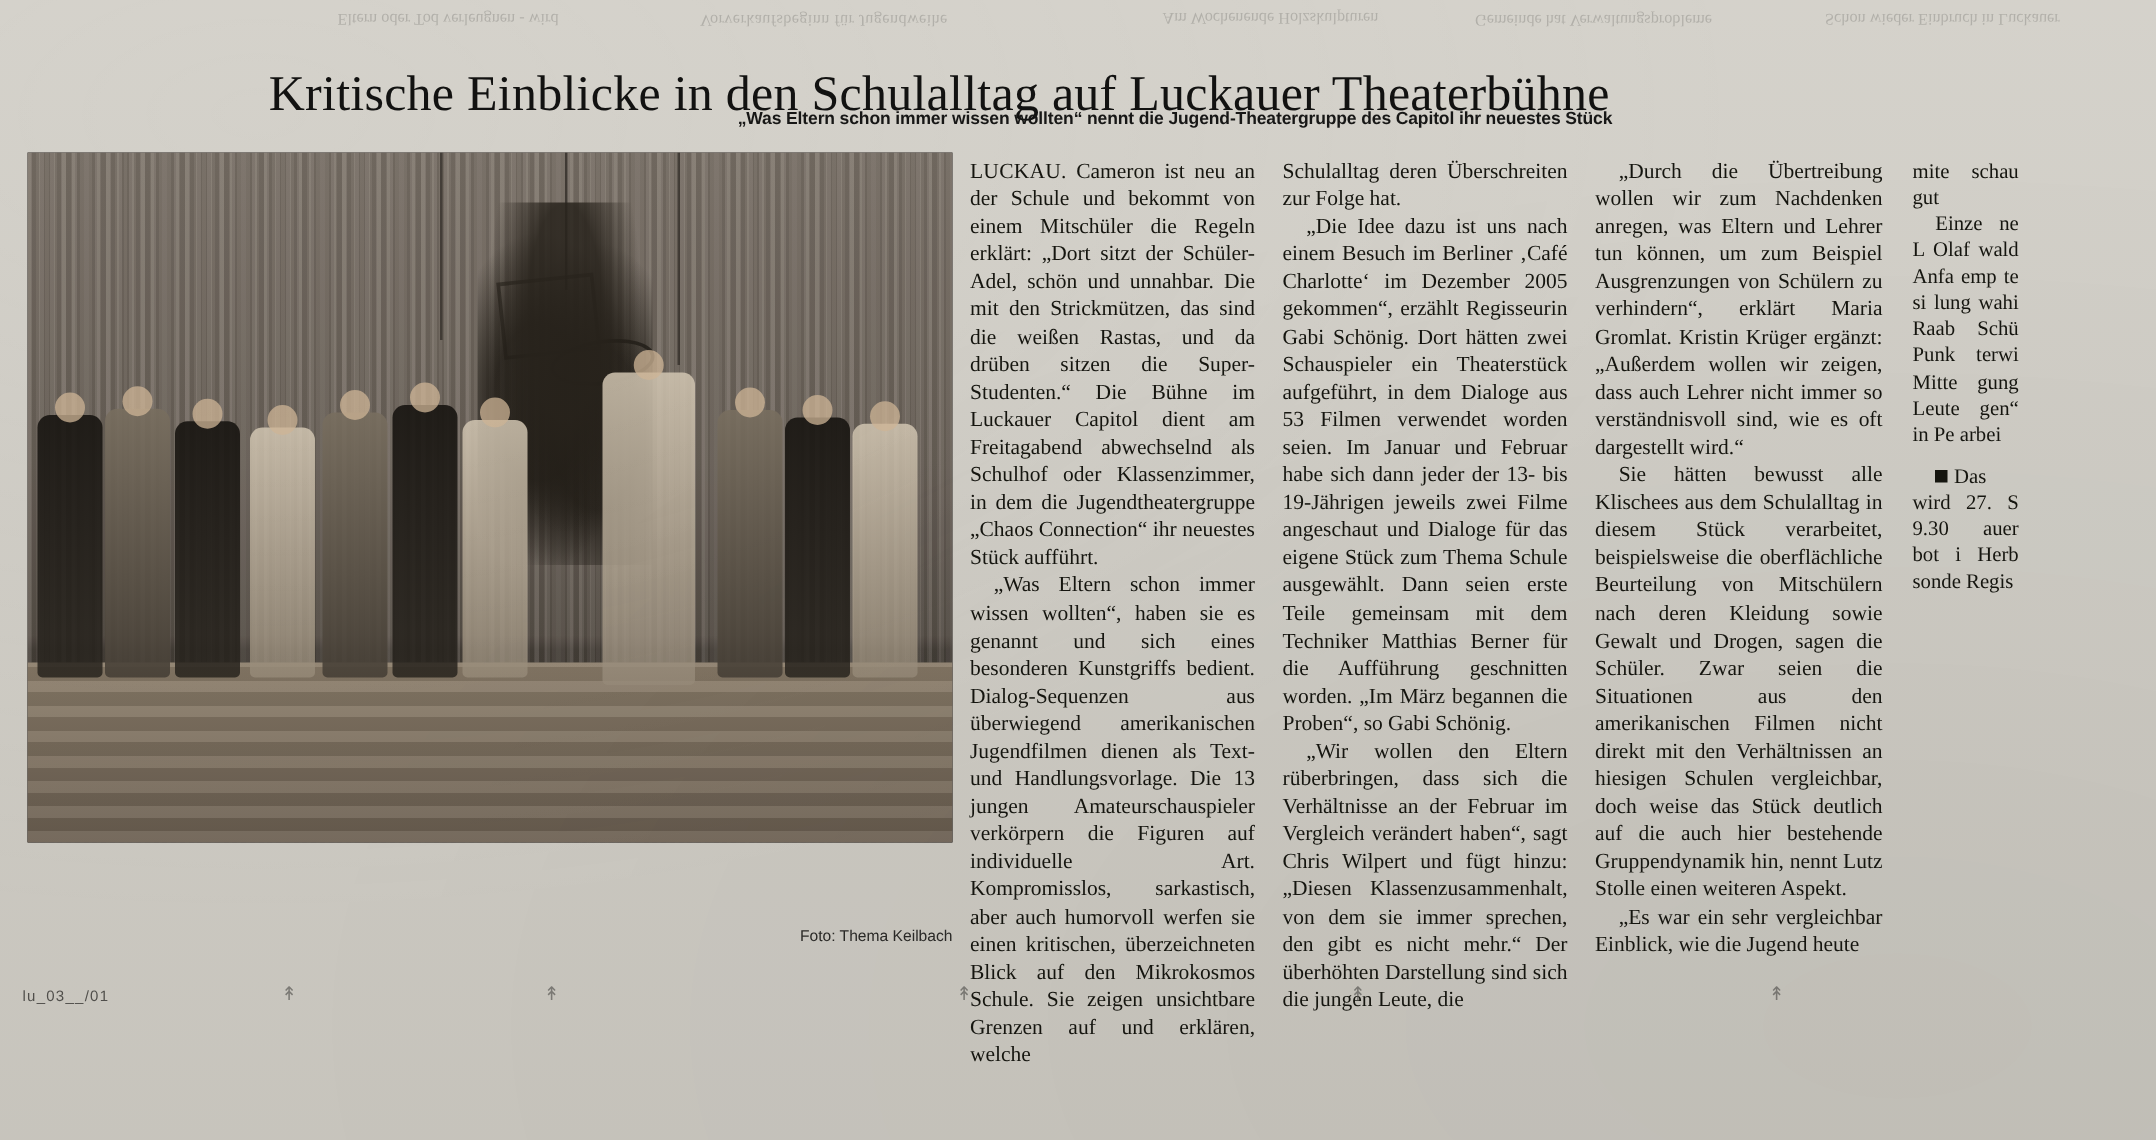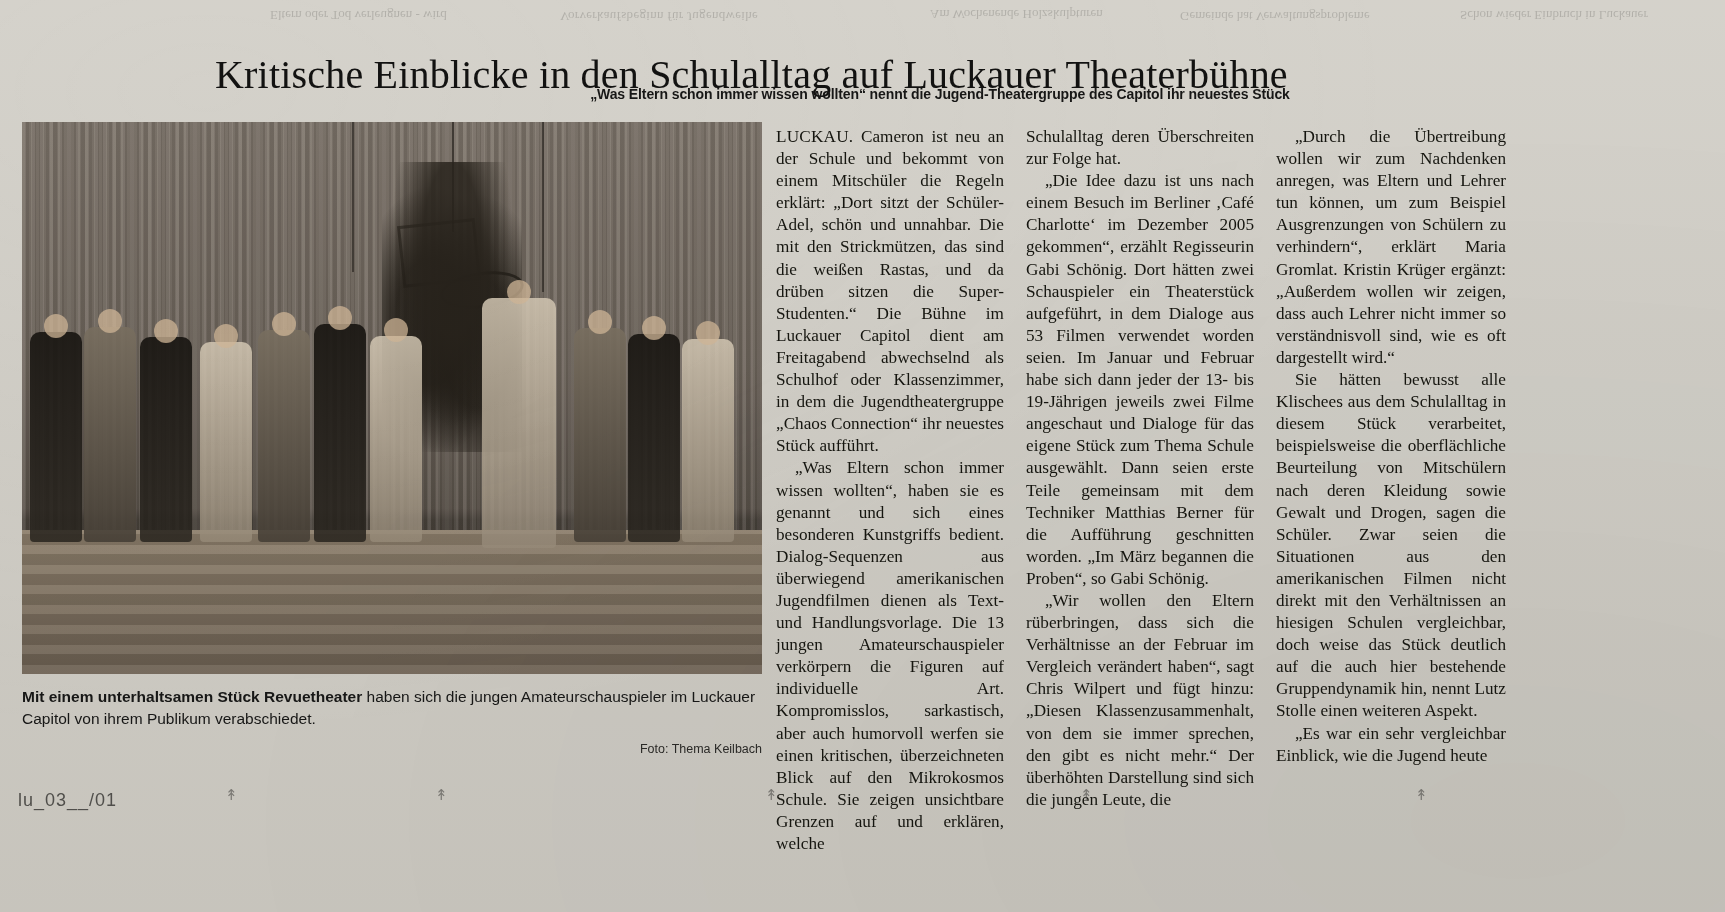--- a/index.html
+++ b/index.html
@@ -211,21 +211,21 @@
     vertical-align: baseline;
   }
   .col4 .blk { margin-top: 12px; }
 
   
   .foot {
     position: absolute;
     left: 18px;
     top: 790px;
     font-family: "Liberation Sans", sans-serif;
-    font-size: 18px;
+    font-size: 12px;
     color: #3b3a37;
     opacity: 0.85;
     letter-spacing: 1px;
   }
   .fold-mark {
     position: absolute;
     top: 786px;
     font-family: "Liberation Serif", serif;
     font-size: 15px;
     color: #4a4946;
@@ -276,42 +276,44 @@
       <div class="actor mid" style="left:236px;height:212px;"></div>
       <div class="actor" style="left:292px;height:218px;"></div>
       <div class="actor light" style="left:348px;height:206px;"></div>
       <div class="actor light" style="left:460px;width:74px;height:250px;bottom:126px;"></div>
       <div class="actor mid" style="left:552px;height:214px;"></div>
       <div class="actor" style="left:606px;height:208px;"></div>
       <div class="actor light" style="left:660px;height:203px;"></div>
     </div>
   </div>
 
-  <div class="caption">
-    <b>Mit einem unterhaltsamen Stück Revuetheater</b><span> haben sich die jungen Amateurschauspieler im Luckauer Capitol von ihrem Publikum verabschiedet.</span>
-  </div>
   <div class="photo-credit">Foto: Thema Keilbach</div>
 
   <div class="col col1">
     <p class="first"><span class="dropcaps">LUCKAU.</span> <span>Cameron ist neu an der Schule und bekommt von einem Mitschüler die Regeln erklärt: „Dort sitzt der Schüler-Adel, schön und unnahbar. Die mit den Strickmützen, das sind die weißen Rastas, und da drüben sitzen die Super-Studenten.“ Die Bühne im Luckauer Capitol dient am Freitagabend abwechselnd als Schulhof oder Klassenzimmer, in dem die Jugendtheatergruppe „Chaos Connection“ ihr neuestes Stück aufführt.</span></p>
     <p>„Was Eltern schon immer wissen wollten“, haben sie es genannt und sich eines besonderen Kunstgriffs bedient. Dialog-Sequenzen aus überwiegend amerikanischen Jugendfilmen dienen als Text- und Handlungsvorlage. Die 13 jungen Amateurschauspieler verkörpern die Figuren auf individuelle Art. Kompromisslos, sarkastisch, aber auch humorvoll werfen sie einen kritischen, überzeichneten Blick auf den Mikrokosmos Schule. Sie zeigen unsichtbare Grenzen auf und erklären, welche</p>
   </div>
 
   <div class="col col2">
     <p class="first">Schulalltag deren Überschreiten zur Folge hat.</p>
     <p>„Die Idee dazu ist uns nach einem Besuch im Berliner ‚Café Charlotte‘ im Dezember 2005 gekommen“, erzählt Regisseurin Gabi Schönig. Dort hätten zwei Schauspieler ein Theaterstück aufgeführt, in dem Dialoge aus 53 Filmen verwendet worden seien. Im Januar und Februar habe sich dann jeder der 13- bis 19-Jährigen jeweils zwei Filme angeschaut und Dialoge für das eigene Stück zum Thema Schule ausgewählt. Dann seien erste Teile gemeinsam mit dem Techniker Matthias Berner für die Aufführung geschnitten worden. „Im März begannen die Proben“, so Gabi Schönig.</p>
     <p>„Wir wollen den Eltern rüberbringen, dass sich die Verhältnisse an der Februar im Vergleich verändert haben“, sagt Chris Wilpert und fügt hinzu: „Diesen Klassenzusammenhalt, von dem sie immer sprechen, den gibt es nicht mehr.“ Der überhöhten Darstellung sind sich die jungen Leute, die</p>
   </div>
 
   <div class="col col3">
     <p>„Durch die Übertreibung wollen wir zum Nachdenken anregen, was Eltern und Lehrer tun können, um zum Beispiel Ausgrenzungen von Schülern zu verhindern“, erklärt Maria Gromlat. Kristin Krüger ergänzt: „Außerdem wollen wir zeigen, dass auch Lehrer nicht immer so verständnisvoll sind, wie es oft dargestellt wird.“</p>
     <p>Sie hätten bewusst alle Klischees aus dem Schulalltag in diesem Stück verarbeitet, beispielsweise die oberflächliche Beurteilung von Mitschülern nach deren Kleidung sowie Gewalt und Drogen, sagen die Schüler. Zwar seien die Situationen aus den amerikanischen Filmen nicht direkt mit den Verhältnissen an hiesigen Schulen vergleichbar, doch weise das Stück deutlich auf die auch hier bestehende Gruppendynamik hin, nennt Lutz Stolle einen weiteren Aspekt.</p>
     <p>„Es war ein sehr vergleichbar Einblick, wie die Jugend heute</p>
   </div>
 
+  <div class="col col4">
+    <p class="first">mite schau gut</p>
+    <p>Einze ne L Olaf wald Anfa emp te si lung wahi Raab Schü Punk terwi Mitte gung Leute gen“ in Pe arbei</p>
+    <p class="blk"><span class="rule-mark"></span><span>Das wird 27. S 9.30 auer bot i Herb sonde Regis</span></p>
+  </div>
 
   <div class="foot">lu_03__/01</div>
   <div class="fold-mark" style="left:225px;">↟</div>
   <div class="fold-mark" style="left:435px;">↟</div>
   <div class="fold-mark" style="left:765px;">↟</div>
   <div class="fold-mark" style="left:1080px;">↟</div>
   <div class="fold-mark" style="left:1415px;">↟</div>
 
   <div class="paper-noise"></div>
 </div>

